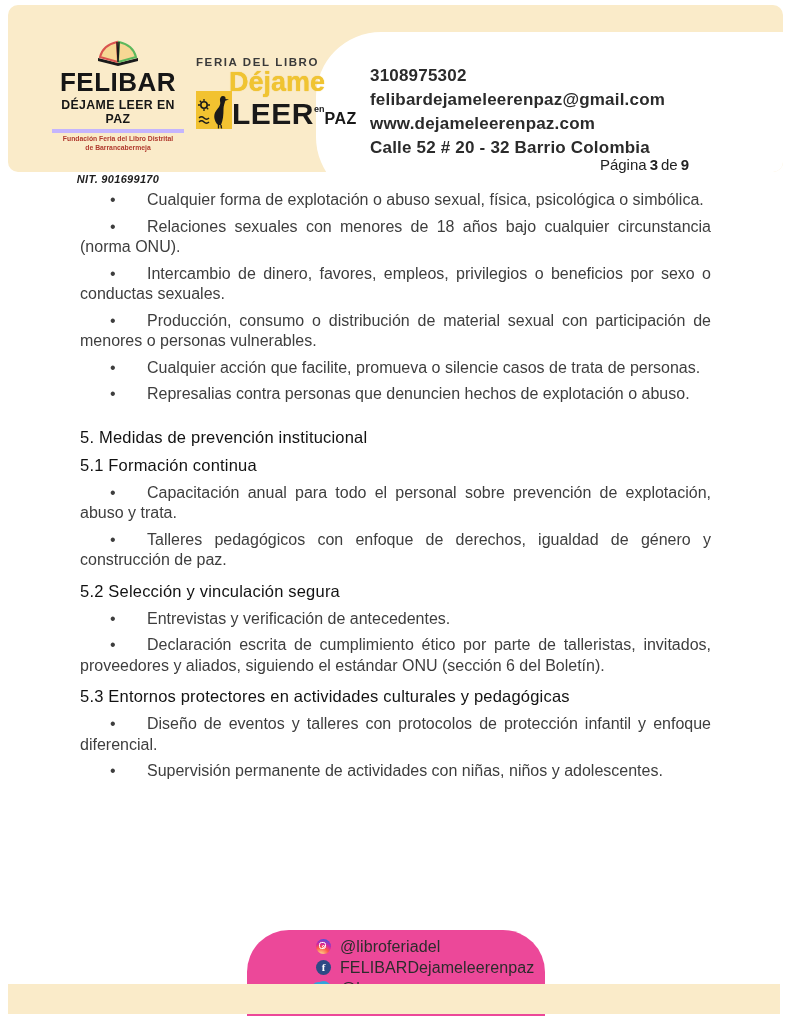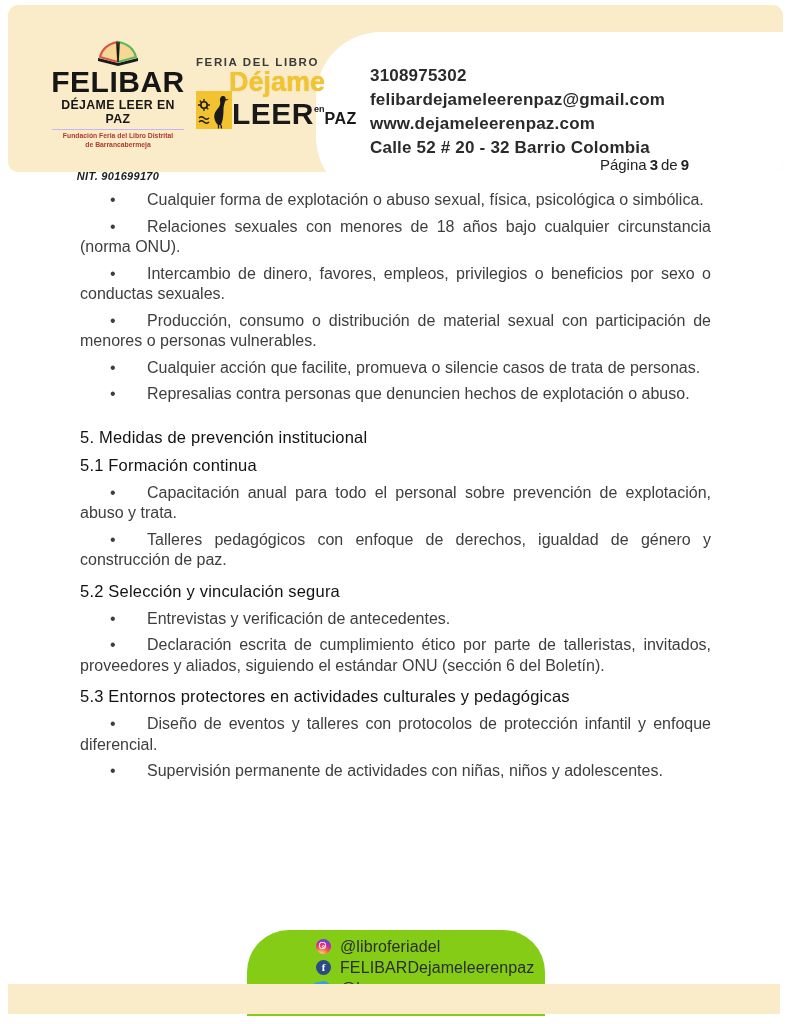--- a/index.html
+++ b/index.html
@@ -16,25 +16,25 @@
   }
   .contact-bubble {
     position:absolute; left:308px; top:27px; right:-20px; bottom:-30px;
     background:#ffffff; border-radius:65px 0 0 65px;
   }
   .logo-felibar {
     position:absolute; left:48px; top:40px; width:140px; text-align:center; z-index:3;
   }
   .logo-felibar .book-icon { display:block; margin:0 auto 1px auto; }
   .felibar-name {
-    font-size:30px; font-weight:800; letter-spacing:.5px; color:#161616; line-height:30px;
+    font-size:26px; font-weight:800; letter-spacing:.5px; color:#161616; line-height:30px;
   }
   .felibar-tagline {
     font-size:12.3px; font-weight:800; color:#161616; letter-spacing:.4px;
-    border-bottom:1px solid #c4b5fd; padding-bottom:3px; margin:1px 4px 2px 4px;
+    border-bottom:4px solid #c4b5fd; padding-bottom:3px; margin:1px 4px 2px 4px;
   }
   .felibar-fund { font-size:6.8px; color:#b03a2e; line-height:8.5px; font-weight:700; }
   .felibar-nit { font-size:11px; font-weight:700; font-style:italic; color:#1d1d1d; margin-top:21px; letter-spacing:.3px; }
 
   .logo-feria { position:absolute; left:196px; top:56px; width:150px; z-index:3; }
   .feria-top { font-size:11.5px; letter-spacing:1.6px; color:#3a3a3a; font-weight:700; }
   .feria-dejame { font-size:27px; font-weight:800; color:#F0C432; margin:1px 0 0 33px; line-height:26px; text-shadow:0 0 1px #e8b31f; }
   .feria-row { position:relative; margin-top:-4px; height:44px; }
   .feria-square { position:absolute; left:0; top:0; }
   .feria-leer { position:absolute; left:36px; top:2px; font-size:30px; font-weight:800; color:#191919; letter-spacing:.5px; line-height:32px; }
@@ -56,21 +56,21 @@
     text-align:justify; text-justify:inter-word;
   }
   li.bullet::before { content:"\2022"; display:inline-block; width:37px; margin-left:30px; color:#3e3e3e; }
   h3 { font-size:16.5px; line-height:21px; color:#121212; font-weight:400; letter-spacing:.2px; margin:10px 0 7px 0; }
   h3.h-first { margin-top:22px; }
   h3.h-follow { margin-top:6px; }
 
   
   .footer-bubble {
     position:absolute; left:247px; top:930px; width:298px; height:86px;
-    background:#84cc16; border-radius:42px 42px 0 0; z-index:1; overflow:hidden;
+    background:#ec4899; border-radius:42px 42px 0 0; z-index:1; overflow:hidden;
   }
   .social-list { position:absolute; left:69px; top:6px; }
   .social-row { display:flex; align-items:center; height:21px; }
   .social-row .handle { font-size:16px; color:#2c2c2c; margin-left:9px; letter-spacing:.1px; }
   .sicon { width:15px; height:15px; border-radius:50%; position:relative; flex:0 0 15px; }
   .sicon-instagram {
     background:radial-gradient(circle at 32% 110%, #fdf497 0%, #fd5949 42%, #d6249f 62%, #285AEB 92%);
   }
   .sicon-instagram .cam { position:absolute; left:3.2px; top:3.2px; width:7px; height:7px; border:1.2px solid #fff; border-radius:2.5px; box-sizing:border-box; }
   .sicon-instagram .lens { position:absolute; left:6px; top:6px; width:3px; height:3px; border:1px solid #fff; border-radius:50%; box-sizing:border-box; }

